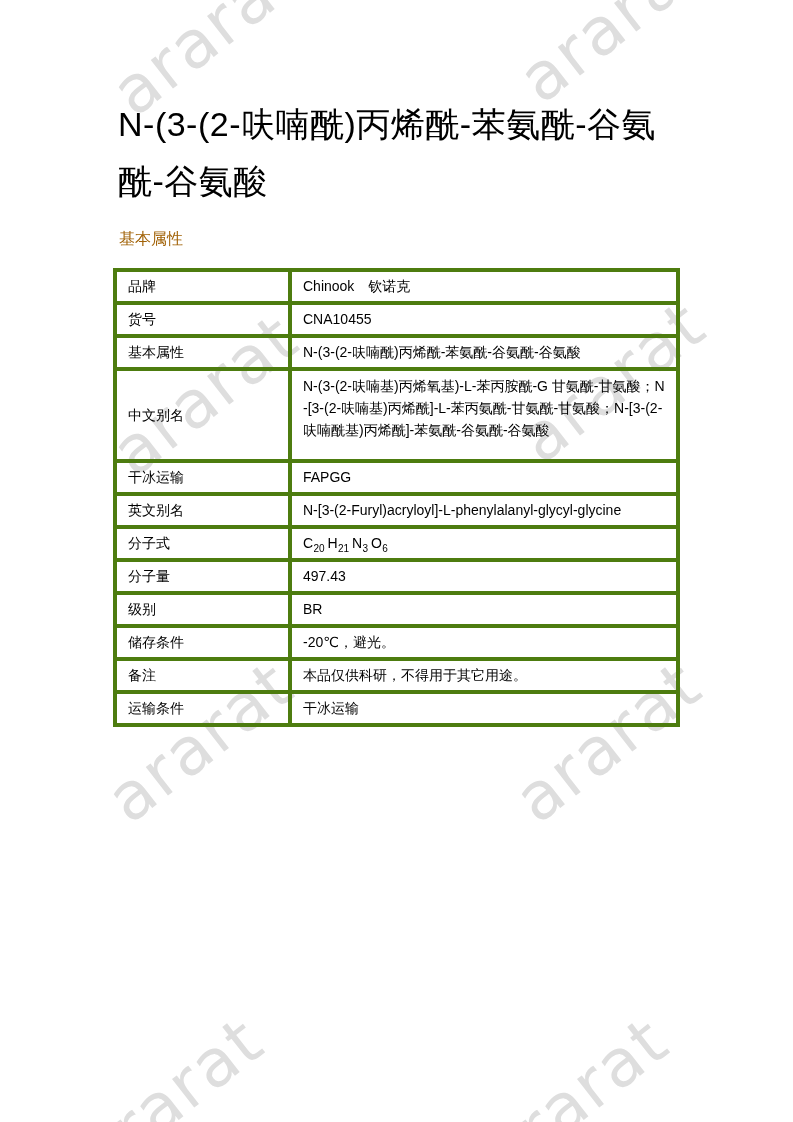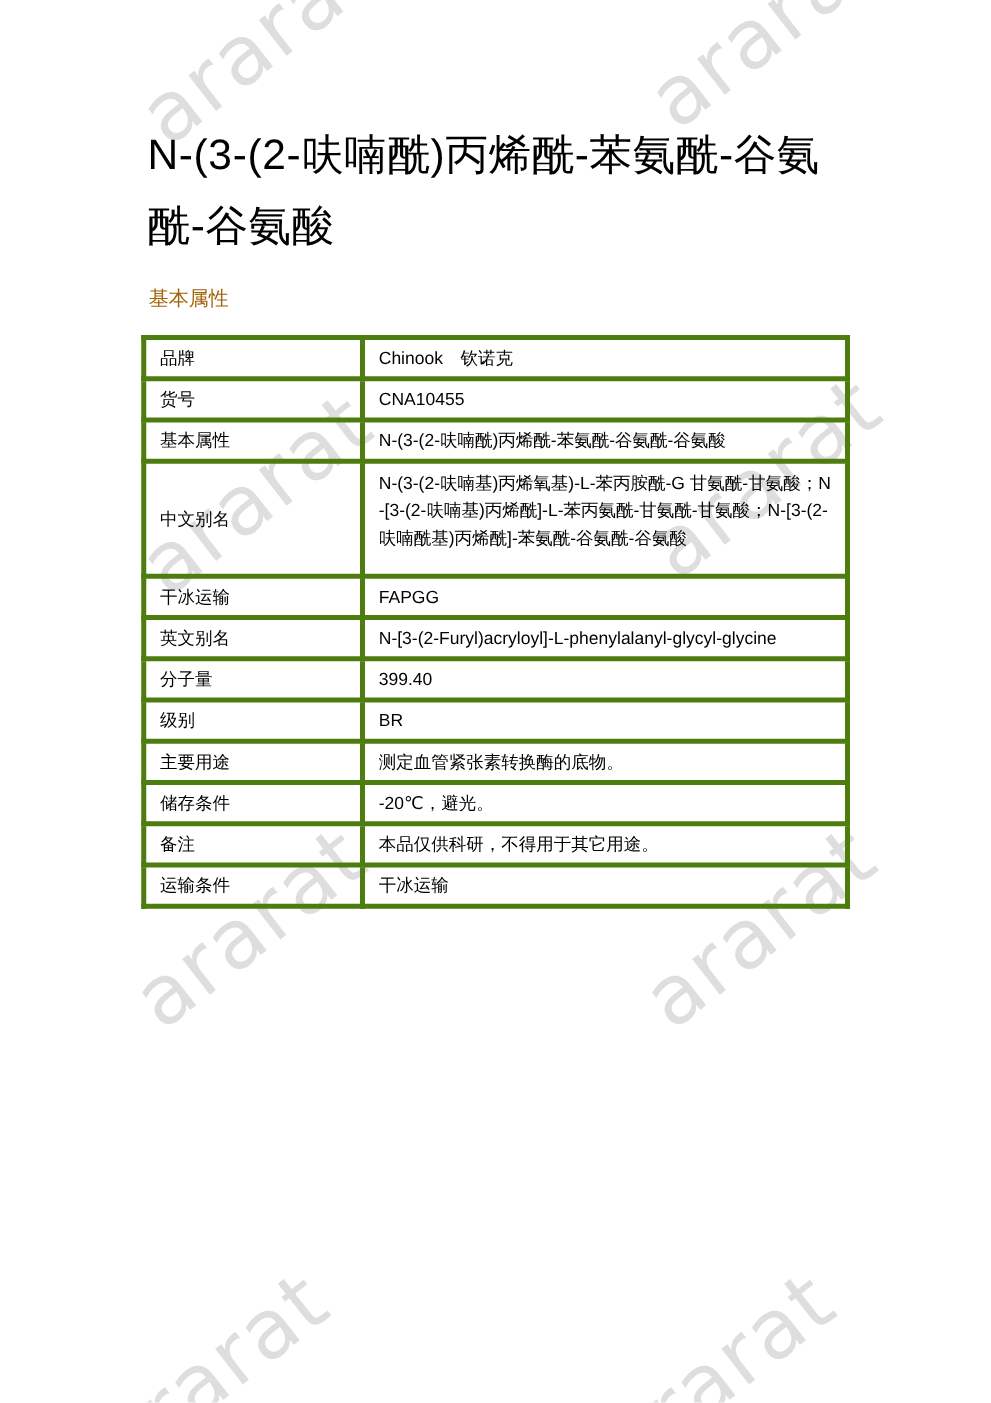--- a/index.html
+++ b/index.html
@@ -114,30 +114,32 @@
       </tr>
       <tr class="single">
         <td class="c-label">干冰运输</td>
         <td class="c-value">FAPGG</td>
       </tr>
       <tr class="single">
         <td class="c-label">英文别名</td>
         <td class="c-value">N-[3-(2-Furyl)acryloyl]-L-phenylalanyl-glycyl-glycine</td>
       </tr>
       <tr class="single">
+        <td class="c-label">分子式</td>
+        <td class="c-value">
+          <span class="f-el">C</span><sub class="f-sub">20</sub><span class="f-el">H</span><sub class="f-sub">21</sub><span class="f-el">N</span><sub class="f-sub">3</sub><span class="f-el">O</span><sub class="f-sub">6</sub>
+        </td>
+      </tr>
+      <tr class="single">
         <td class="c-label">分子量</td>
-        <td class="c-value">399.40</td>
+        <td class="c-value">497.43</td>
       </tr>
       <tr class="single">
         <td class="c-label">级别</td>
         <td class="c-value">BR</td>
-      </tr>
-      <tr class="single">
-        <td class="c-label">主要用途</td>
-        <td class="c-value">测定血管紧张素转换酶的底物。</td>
       </tr>
       <tr class="single">
         <td class="c-label">储存条件</td>
         <td class="c-value">-20℃，避光。</td>
       </tr>
       <tr class="single">
         <td class="c-label">备注</td>
         <td class="c-value">本品仅供科研，不得用于其它用途。</td>
       </tr>
       <tr class="single">

